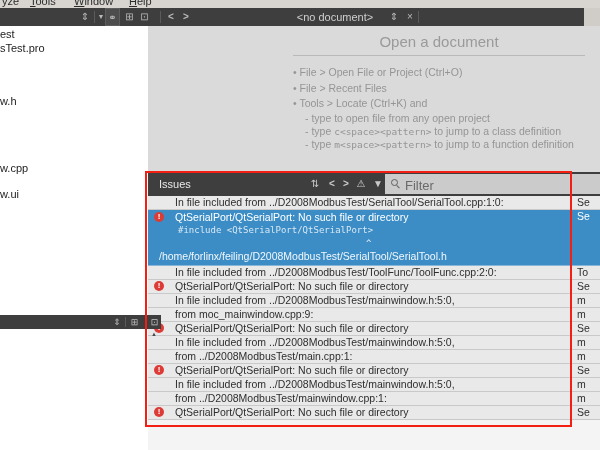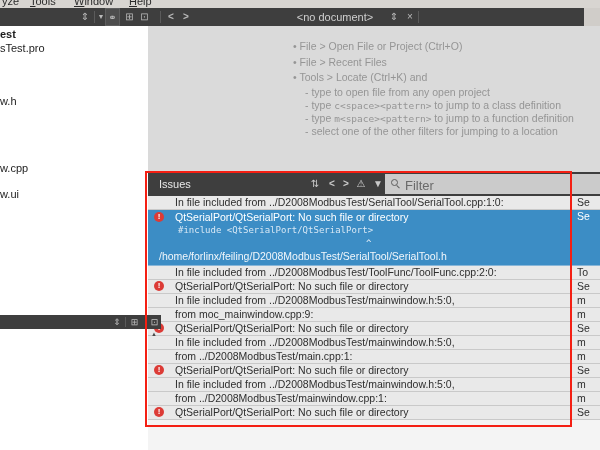--- a/index.html
+++ b/index.html
@@ -27,21 +27,21 @@
   #doc-close{left:404px;width:12px;color:#9a9a9a;font-size:12px;}
   #toolbar-right-light{position:absolute;left:584px;top:0;width:16px;height:18px;background:#d0cdc9;}
   
   #sidebar{position:absolute;left:0;top:26px;width:148px;height:424px;background:#ffffff;}
   .file-item{position:absolute;left:0;font-size:11px;line-height:13px;color:#1d1d1d;white-space:nowrap;}
   #file-list .file-item:nth-of-type(1){top:2px;}
   #file-list .file-item:nth-of-type(2){top:16px;}
   #file-list .file-item:nth-of-type(3){top:69px;}
   #file-list .file-item:nth-of-type(4){top:136px;}
   #file-list .file-item:nth-of-type(5){top:162px;}
-  .file-item.bold{font-weight:bold;}
+  .file-item.bold{font-weight:normal;}
   #sidebar-split-header{position:absolute;left:0;top:289px;width:148px;height:14px;background:#3e3e3e;}
   #sidebar-split-header .glyph{position:absolute;top:0;height:14px;line-height:14px;color:#b9b9b9;font-size:9px;text-align:center;}
   
   #pane-close-btn{position:absolute;left:148px;top:315px;width:13px;height:14px;background:#3e3e3e;color:#c4c4c4;font-size:9px;line-height:14px;text-align:center;z-index:6;}
   #pane-scroll-up{position:absolute;left:148px;top:330px;width:12px;height:8px;color:#4a4a4a;font-size:6px;line-height:8px;text-align:center;z-index:6;}
   
   #welcome{position:absolute;left:148px;top:26px;width:452px;height:146px;background:#dadada;overflow:hidden;}
   #welcome-block{position:absolute;left:145px;top:4px;width:292px;}
   #welcome-title{font-size:15px;line-height:24px;color:#9a9a9a;text-align:center;border-bottom:1px solid #b9b9b9;padding-bottom:1px;}
   #welcome-bullets{margin-top:9px;}
@@ -134,38 +134,38 @@
       <span class="glyph" style="left:111px;width:12px;">⇕</span>
       <span class="tb-sep" style="left:125px;top:2px;height:10px;"></span>
       <span class="glyph" style="left:128px;width:13px;">⊞</span>
     </div>
   </div>
   <div id="pane-close-btn">⊡</div>
   <div id="pane-scroll-up">▲</div>
 
   <div id="welcome">
     <div id="welcome-block">
+      <div id="welcome-title">Open a document</div>
       <div id="welcome-bullets">
 
           <div class="welcome-bullet">• File &gt; Open File or Project (Ctrl+O)</div>
 
           <div class="welcome-bullet">• File &gt; Recent Files</div>
 
           <div class="welcome-bullet">• Tools &gt; Locate (Ctrl+K) and</div>
         </div>
       <div id="welcome-hints">
 
           <div class="welcome-hint"><span>- type to open file from any open project</span><span class="mono"></span><span></span></div>
 
           <div class="welcome-hint"><span>- type </span><span class="mono">c&lt;space&gt;&lt;pattern&gt;</span><span> to jump to a class definition</span></div>
 
           <div class="welcome-hint"><span>- type </span><span class="mono">m&lt;space&gt;&lt;pattern&gt;</span><span> to jump to a function definition</span></div>
 
 
-          <div class="welcome-hint"><span>- select one of the other filters for jumping to a location</span><span class="mono"></span><span></span></div>
         </div>
     </div>
   </div>
 
   <div id="issues-panel">
     <div id="issues-header">
       <span id="issues-title">Issues</span>
       <span class="glyph" id="sort-icon">⇅</span>
       <span class="glyph" id="prev-issue">&lt;</span>
       <span class="glyph" id="next-issue">&gt;</span>

